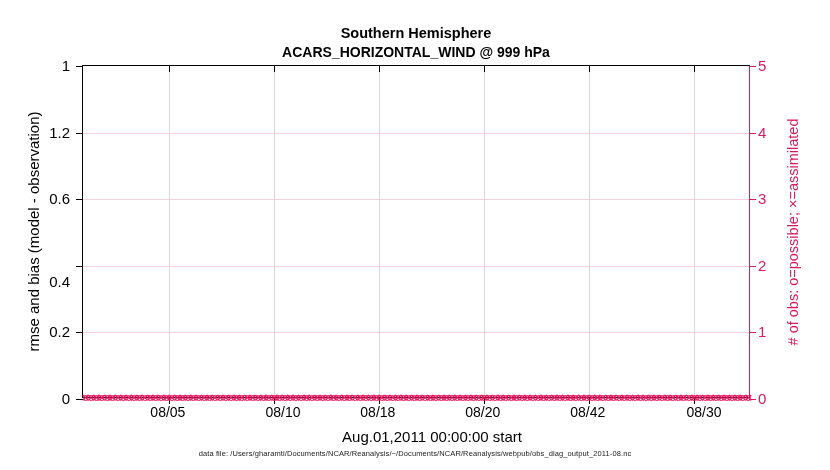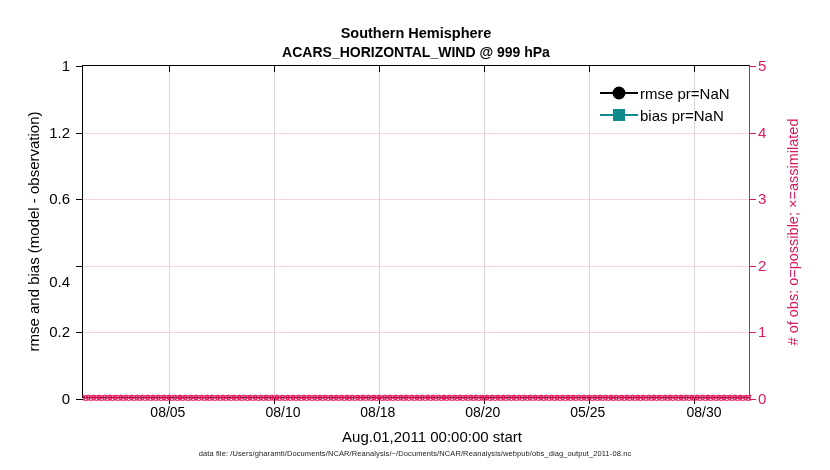--- a/index.html
+++ b/index.html
@@ -568,38 +568,22 @@
       <div class="ylabel-right" style="top: 398px;">0</div>
       <div class="ylabel-right" style="top: 331.4px;">1</div>
       <div class="ylabel-right" style="top: 264.8px;">2</div>
       <div class="ylabel-right" style="top: 198.2px;">3</div>
       <div class="ylabel-right" style="top: 131.6px;">4</div>
       <div class="ylabel-right" style="top: 65px;">5</div>
       <div class="xlabel-tick" style="left: 167.905px;">08/05</div>
       <div class="xlabel-tick" style="left: 283px;">08/10</div>
       <div class="xlabel-tick" style="left: 377.857px;">08/18</div>
       <div class="xlabel-tick" style="left: 482.8px;">08/20</div>
-      <div class="xlabel-tick" style="left: 587.743px;">05/25</div>
+      <div class="xlabel-tick" style="left: 587.743px;">08/42</div>
       <div class="xlabel-tick" style="left: 704px;">08/30</div>
     </div>
 
   <div id="xlabel-axis">Aug.01,2011 00:00:00 start</div>
 
-  <div id="legend">
-    <div class="legend-row">
-      <span class="legend-marker">
-        <span class="legend-line" id="lg-line-0" style="border-top: 2.5px solid rgb(0, 0, 0);"></span>
-        <span class="legend-sym sym-circle" id="lg-sym-0" style="background: rgb(0, 0, 0);"></span>
-      </span>
-      <span class="legend-text">rmse pr=NaN</span>
-    </div>
-    <div class="legend-row">
-      <span class="legend-marker">
-        <span class="legend-line" id="lg-line-1" style="border-top: 2.5px solid rgb(14, 140, 140);"></span>
-        <span class="legend-sym sym-square" id="lg-sym-1" style="background: rgb(14, 140, 140);"></span>
-      </span>
-      <span class="legend-text">bias pr=NaN</span>
-    </div>
-  </div>
 
   <div id="caption">data file: /Users/gharamti/Documents/NCAR/Reanalysis/~/Documents/NCAR/Reanalysis/webpub/obs_diag_output_2011-08.nc</div>
 
 </div>
 
 </body></html>

